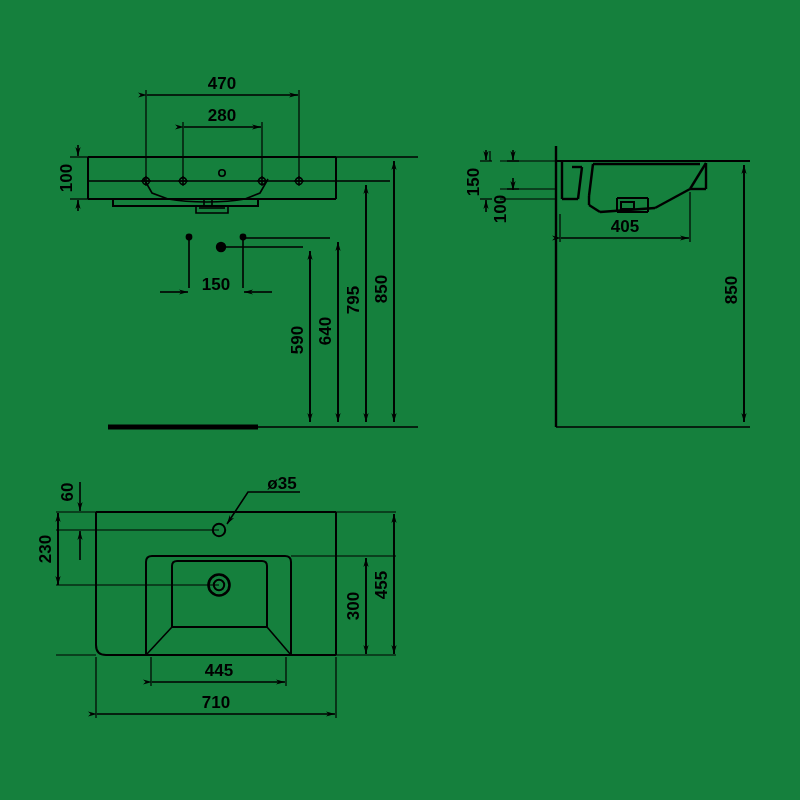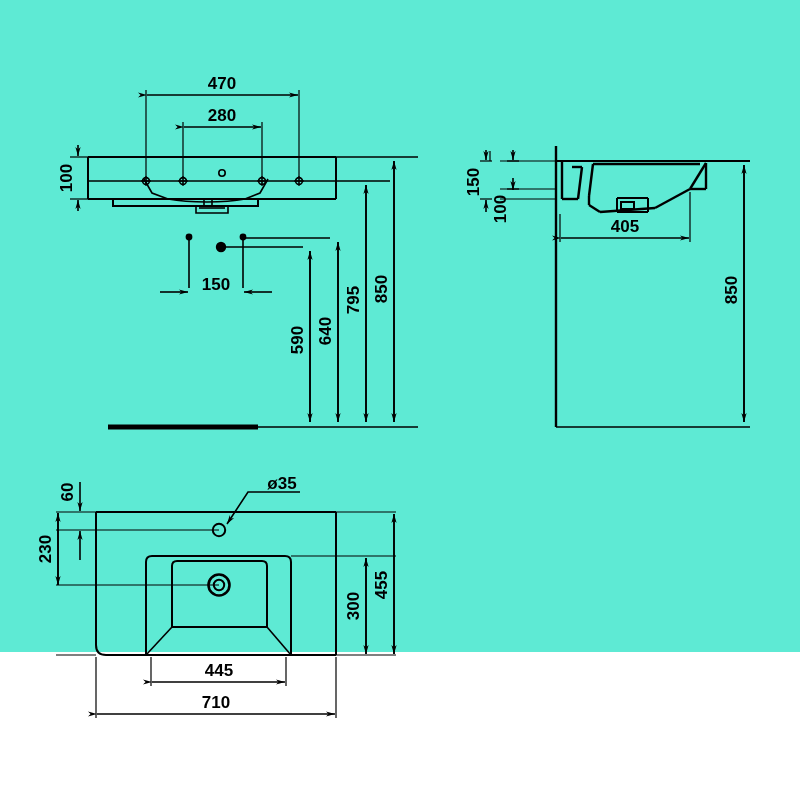--- a/index.html
+++ b/index.html
@@ -2,21 +2,21 @@
 <html><head>
 <meta charset="utf-8">
 <title>Washbasin Technical Drawing</title>
 <style>
   html,body{margin:0;padding:0;background:#ffffff;}
   body{
     width:800px;height:800px;overflow:hidden;
     font-family:"Liberation Sans", sans-serif;
     color:#000;
   }
-  #sheet{position:relative;width:800px;height:652px;background:#5eead4;}
+  #sheet{position:relative;width:800px;height:800px;background:#15803d;}
   svg{display:block;}
   .dimtext{
     font-family:"Liberation Sans", sans-serif;
     font-size:17px;
     font-weight:700;
     fill:#000;
     letter-spacing:0px;
   }
   .dimtext-v{
     font-family:"Liberation Sans", sans-serif;

